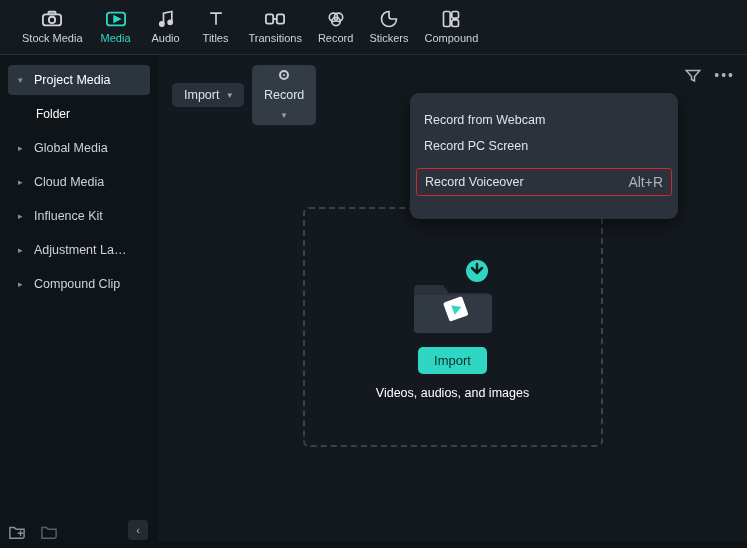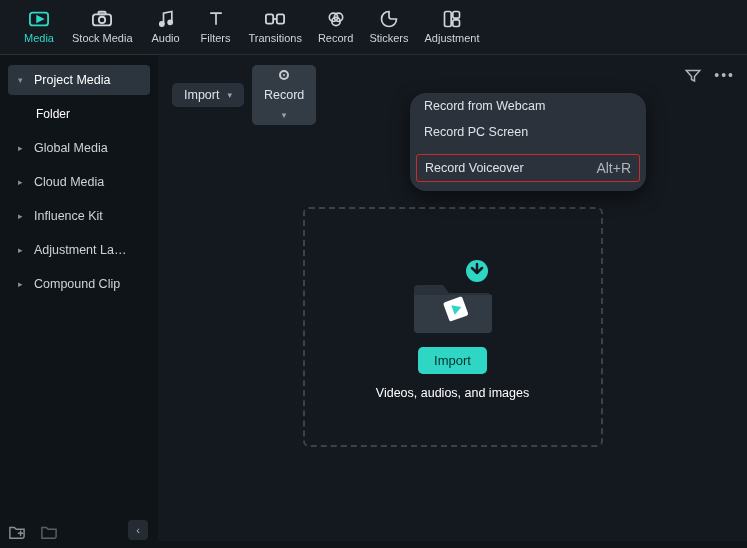--- a/index.html
+++ b/index.html
@@ -80,22 +80,22 @@
   .dd-btn .chev-dn { font-size:9px; color:#9aa1a8;}
   .rec-dot { width:10px;height:10px;border-radius:50%;border:2px solid #c9ced3;display:inline-block;position:relative;}
   .rec-dot::after{content:"";position:absolute;inset:2px;border-radius:50%;background:#c9ced3;}
 
   .toolbar-right{ position:absolute; right:12px; top:12px; display:flex; gap:12px; color:#aeb4bb;}
   .toolbar-right div{cursor:pointer; font-size:14px;}
 
   
   .dropdown {
     position:absolute; left:252px; top:38px;
-    width:236px; background:#2b323b; border-radius:16px;
-    padding:0 0; box-shadow:0 6px 18px rgba(0,0,0,.5);
+    width:268px; background:#2b323b; border-radius:9px;
+    padding:14px 0; box-shadow:0 6px 18px rgba(0,0,0,.5);
     z-index:10;
   }
   .dd-item {
     padding:6px 14px; font-size:12.5px; color:#dfe3e7;
     display:flex; justify-content:space-between; align-items:center;
     cursor:pointer;
   }
   .dd-item.hl { border:1.5px solid #cc2b2b; border-radius:3px; margin:9px 6px; padding:5px 8px;}
   .shortcut { color:#aeb4bb; font-size:14px;}
 
@@ -115,56 +115,56 @@
   }
   .dz-text{ color:#ffffff; font-size:12.5px;}
 
   
   .icon.active-stroke svg * { stroke:#2fd6c4; }
 </style>
 </head>
 <body>
 
 <div class="topnav">
+  <div class="nav-item">
+    <span class="icon">
+      <svg width="22" height="20" viewBox="0 0 24 22" fill="none" stroke="#d0d4d8" stroke-width="2">
+          <rect x="2" y="6" width="20" height="12" rx="3"></rect>
+          <circle cx="12" cy="12" r="3.5"></circle>
+          <rect x="8" y="3" width="8" height="3" rx="1"></rect>
+        </svg>
+    </span>
+    <span>Stock Media</span>
+  </div>
   <div class="nav-item active">
     <span class="icon active-stroke">
       <svg width="22" height="20" viewBox="0 0 24 22" fill="none" stroke="#2fd6c4" stroke-width="2">
           <rect x="2" y="4" width="20" height="14" rx="3"></rect>
           <polygon points="10,8 16,11 10,14" fill="#2fd6c4" stroke="none"></polygon>
         </svg>
     </span>
     <span>Media</span>
   </div>
   <div class="nav-item">
     <span class="icon">
-      <svg width="22" height="20" viewBox="0 0 24 22" fill="none" stroke="#d0d4d8" stroke-width="2">
-          <rect x="2" y="6" width="20" height="12" rx="3"></rect>
-          <circle cx="12" cy="12" r="3.5"></circle>
-          <rect x="8" y="3" width="8" height="3" rx="1"></rect>
-        </svg>
-    </span>
-    <span>Stock Media</span>
-  </div>
-  <div class="nav-item">
-    <span class="icon">
       <svg width="20" height="20" viewBox="0 0 24 24" fill="none" stroke="#d0d4d8" stroke-width="2">
           <path d="M9 18V5l10-2v13"></path>
           <circle cx="7" cy="18" r="2.5" fill="#d0d4d8"></circle>
           <circle cx="17" cy="16" r="2.5" fill="#d0d4d8"></circle>
         </svg>
     </span>
     <span>Audio</span>
   </div>
   <div class="nav-item">
     <span class="icon">
       <svg width="20" height="20" viewBox="0 0 24 24" fill="none" stroke="#d0d4d8" stroke-width="2">
           <path d="M5 5h14M12 5v14"></path>
         </svg>
     </span>
-    <span>Filters</span>
+    <span>Titles</span>
   </div>
   <div class="nav-item">
     <span class="icon">
       <svg width="22" height="20" viewBox="0 0 24 22" fill="none" stroke="#d0d4d8" stroke-width="2">
           <rect x="2" y="6" width="8" height="10" rx="2"></rect>
           <rect x="14" y="6" width="8" height="10" rx="2"></rect>
           <path d="M10 11h4"></path>
         </svg>
     </span>
     <span>Transitions</span>
@@ -188,21 +188,21 @@
     <span>Stickers</span>
   </div>
   <div class="nav-item">
     <span class="icon">
       <svg width="20" height="20" viewBox="0 0 24 24" fill="none" stroke="#d0d4d8" stroke-width="2">
           <rect x="3" y="3" width="8" height="18" rx="2"></rect>
           <rect x="13" y="3" width="8" height="8" rx="2"></rect>
           <rect x="13" y="13" width="8" height="8" rx="2"></rect>
         </svg>
     </span>
-    <span>Adjustment</span>
+    <span>Compound</span>
   </div>
 </div>
 
 <div class="main">
 
   <div class="sidebar">
     <div class="side-item active">
       <span class="chev">▾</span>
       <span>Project Media</span>
     </div>

